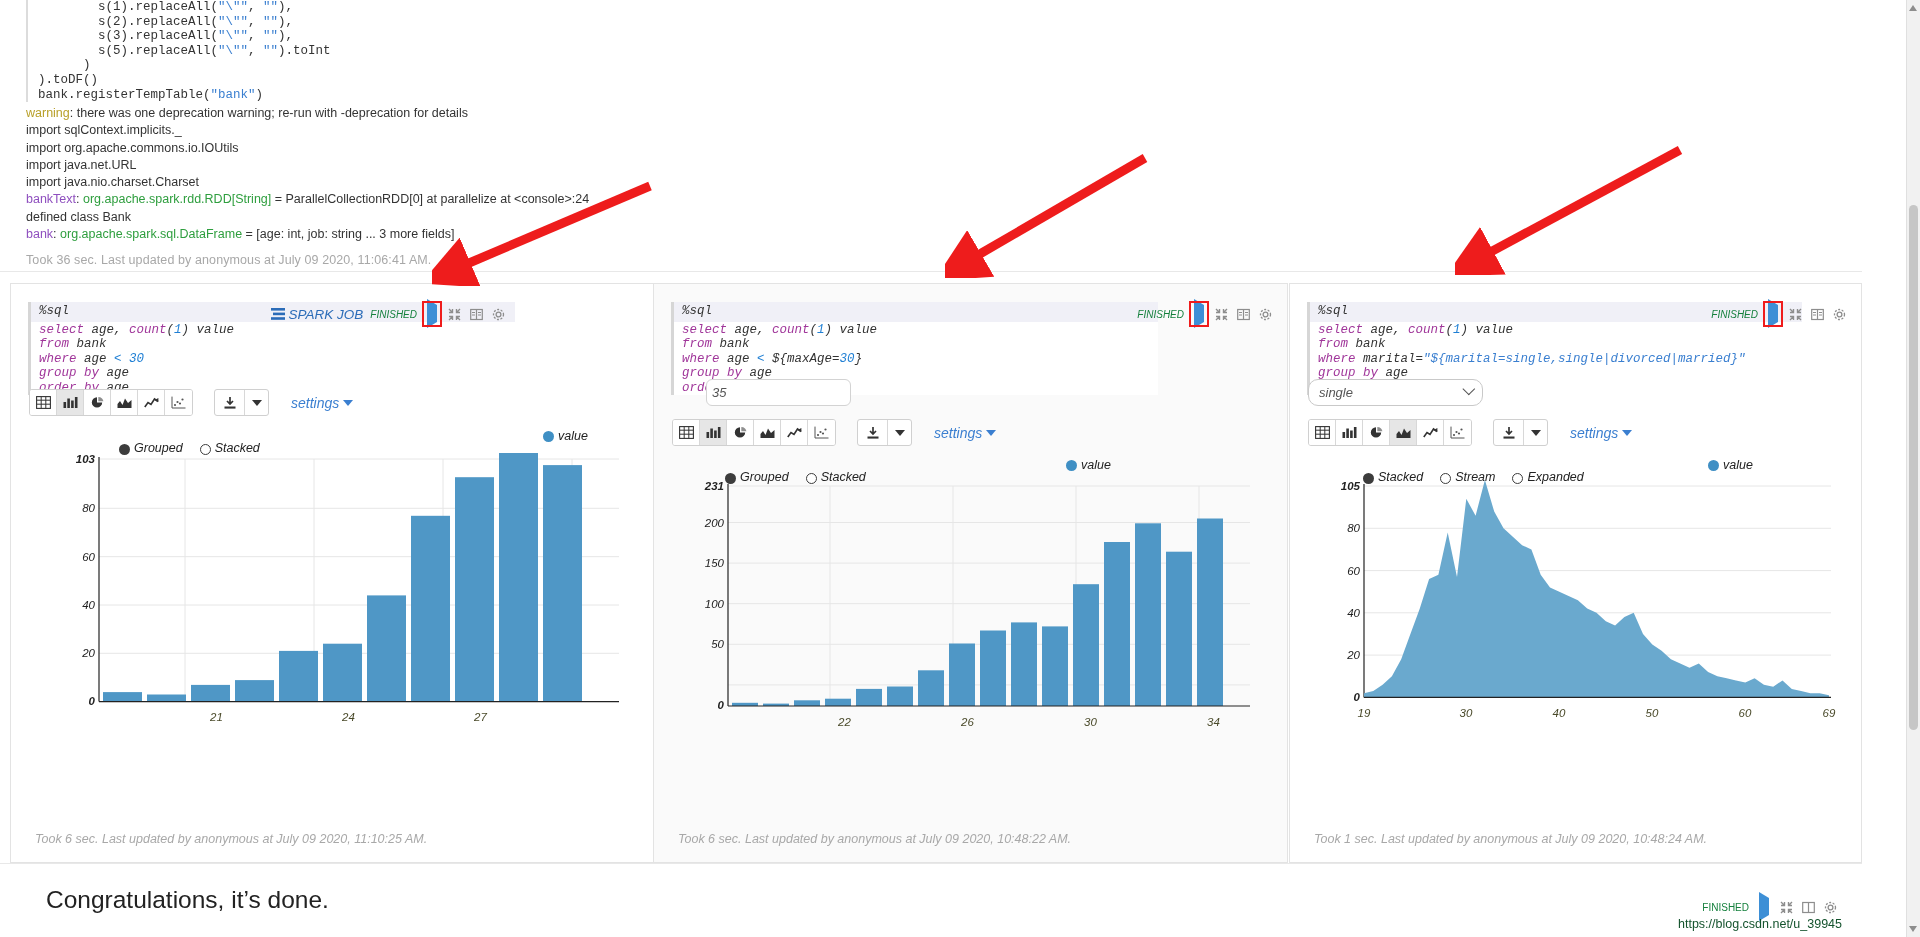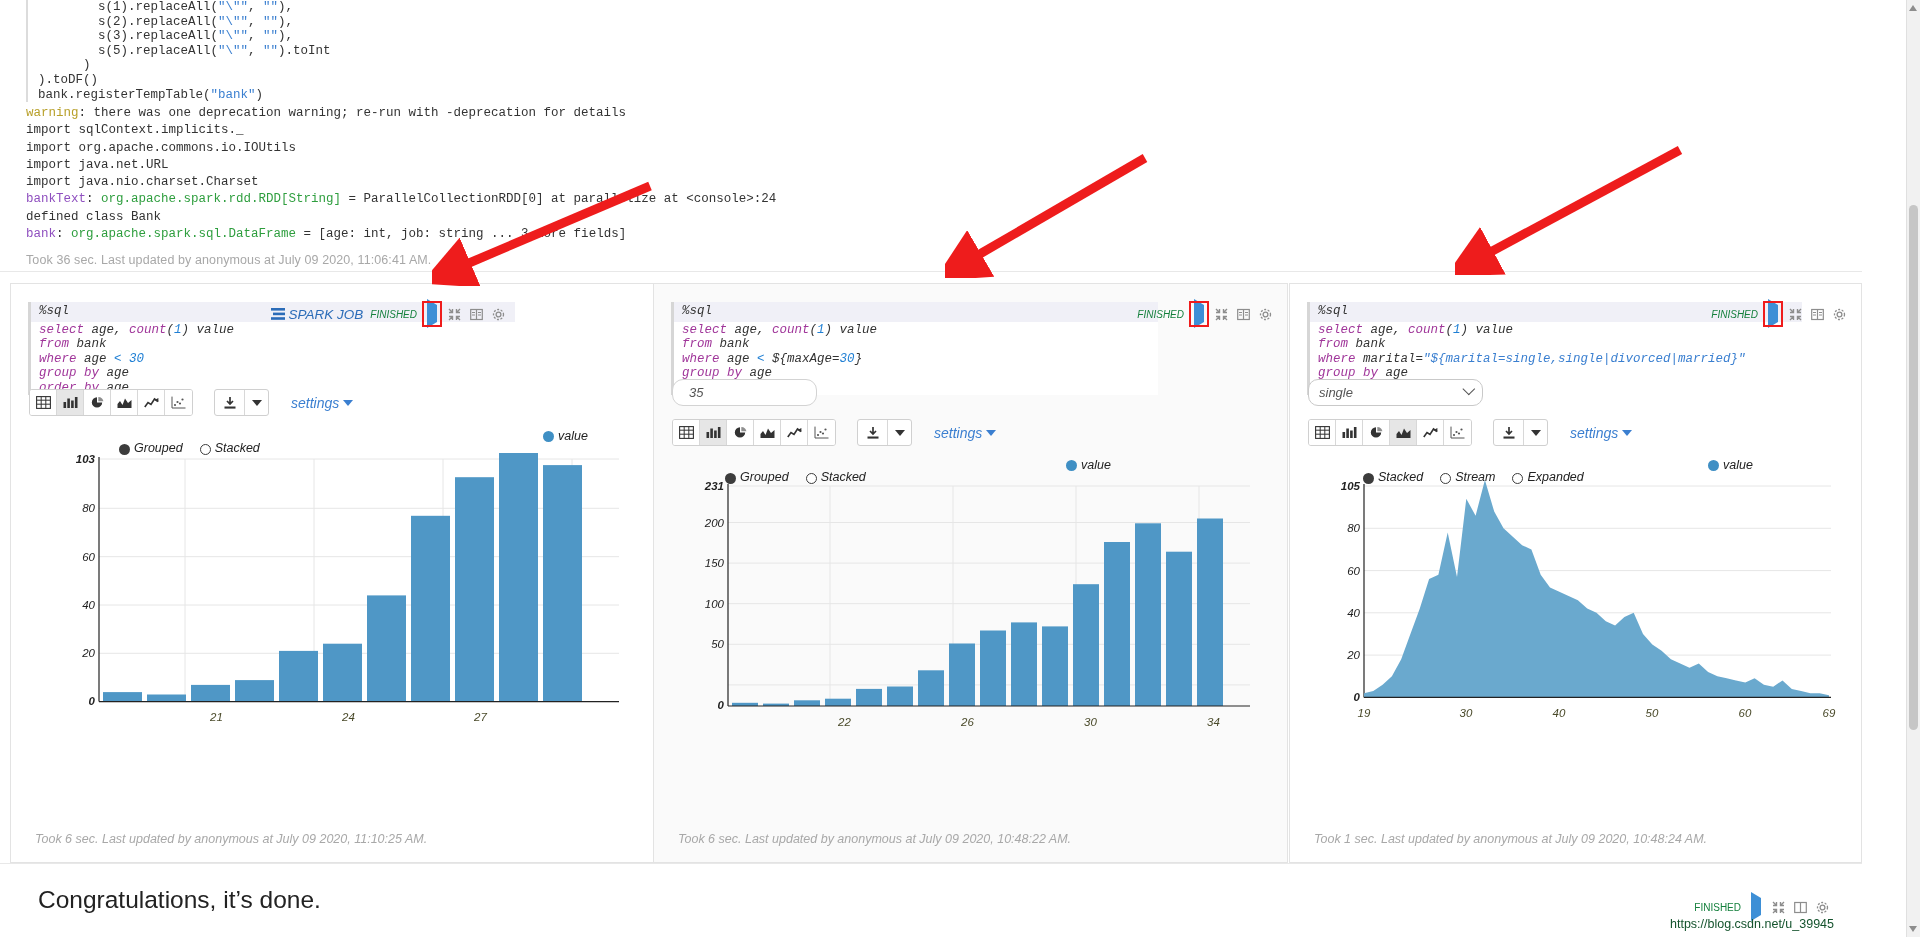--- a/index.html
+++ b/index.html
@@ -19,21 +19,21 @@
   }
   .code-block {
     position: absolute; left: 26px; top: 0px;
     font-family: "Liberation Mono", "DejaVu Sans Mono", monospace;
     font-size: 12.5px; line-height: 14.6px; color: #333;
     border-left: 2px solid #dcdcdc; padding-left: 10px;
   }
   .code-block .ln { white-space: pre; }
   .out-block {
     position: absolute; left: 26px; top: 105px;
-    font-family: Liberation Mono, monospace;
+    font-family: Liberation Sans, sans-serif;
     font-size: 12.5px; line-height: 17.3px; color: #333;
   }
   .out-block .ln { white-space: pre; }
   .t-warn { color: #b8a02a; }
   .t-green { color: #2e9e3e; }
   .t-purple { color: #8f4fbf; }
   .t-key { color: #a0369a; }
   .t-num { color: #1f7fd4; }
   .t-str { color: #3a7fd0; }
   .t-dark { color: #333; }
@@ -99,23 +99,23 @@
   
   .radio-row { position:absolute; display:flex; align-items:center; gap:17px; font-size:12.5px; color:#222; }
   .rad { display:flex; align-items:flex-end; gap:4px; cursor:pointer;margin-top:12px; }
   .dot { width:11px;height:11px;border-radius:50%;background:#3c3c3c; display:inline-block;}
   .dot.open { background:#fff; border:1.6px solid #3c3c3c; }
   .legend { position:absolute; display:flex; align-items:center; gap:4px; font-size:12.5px; color:#222;}
   .legend .ldot { width:11px;height:11px;border-radius:50%;background:#3f8fc4;}
 
   
   .param-input {
-    position:absolute; border:1px solid #d3d3d3; border-radius:11px; background:#fff;
-    height:27px; display:flex; align-items:center; padding-left:16px;
-    font-size:13px; color:#555;
+    position:absolute; border:1px solid #d3d3d3; border-radius:6px; background:#fff;
+    height:27px; display:flex; align-items:center; padding-left:5px;
+    font-size:13px; color:#555;margin-left:34px;
   }
   .param-select {
     position:absolute; border:1px solid #c9c9c9; border-radius:3px; background:#fff;
     height:27px; display:flex; align-items:center; padding:0 8px 0 10px;
     font-size:13px; color:#555; justify-content:space-between;
   }
   .chev { width:9px;height:9px;border-right:1.7px solid #555;border-bottom:1.7px solid #555;transform:rotate(45deg) translate(-3px,-2px);}
 
   
   .chart { position:absolute; }
@@ -130,21 +130,21 @@
 
   .card-foot {
     position:absolute; left:24px; bottom:16px; font-size:12.5px; color:#a8a8a8;
   }
 
   
   .arrow { position:absolute; pointer-events:none; }
 
   
   .bottom-sep { position:absolute; left:0; top:863px; width:1862px; height:1px; background:#e8e8e8;}
-  .congrats-wrap { position:absolute; left:8px; top:872px; width:1862px; height:65px; background:#fff; }
+  .congrats-wrap { position:absolute; left:16px; top:872px; width:1862px; height:65px; background:#fff; }
   .congrats {
     position:absolute; left:30px; top:14px; font-size:24.5px; color:#222; font-weight:normal;
   }
   .bottom-status { position:absolute; right:40px; top:24px; display:flex; align-items:center; gap:7px; }
   .watermark {
     position:absolute; right:36px; top:45px; font-size:12.5px; color:#14532d;
     font-family:"Liberation Sans",sans-serif;
   }
   .scrollbar {
     position:absolute; right:0; top:0; width:14px; height:937px; background:#f1f1f1; border-left:1px solid #e0e0e0;

